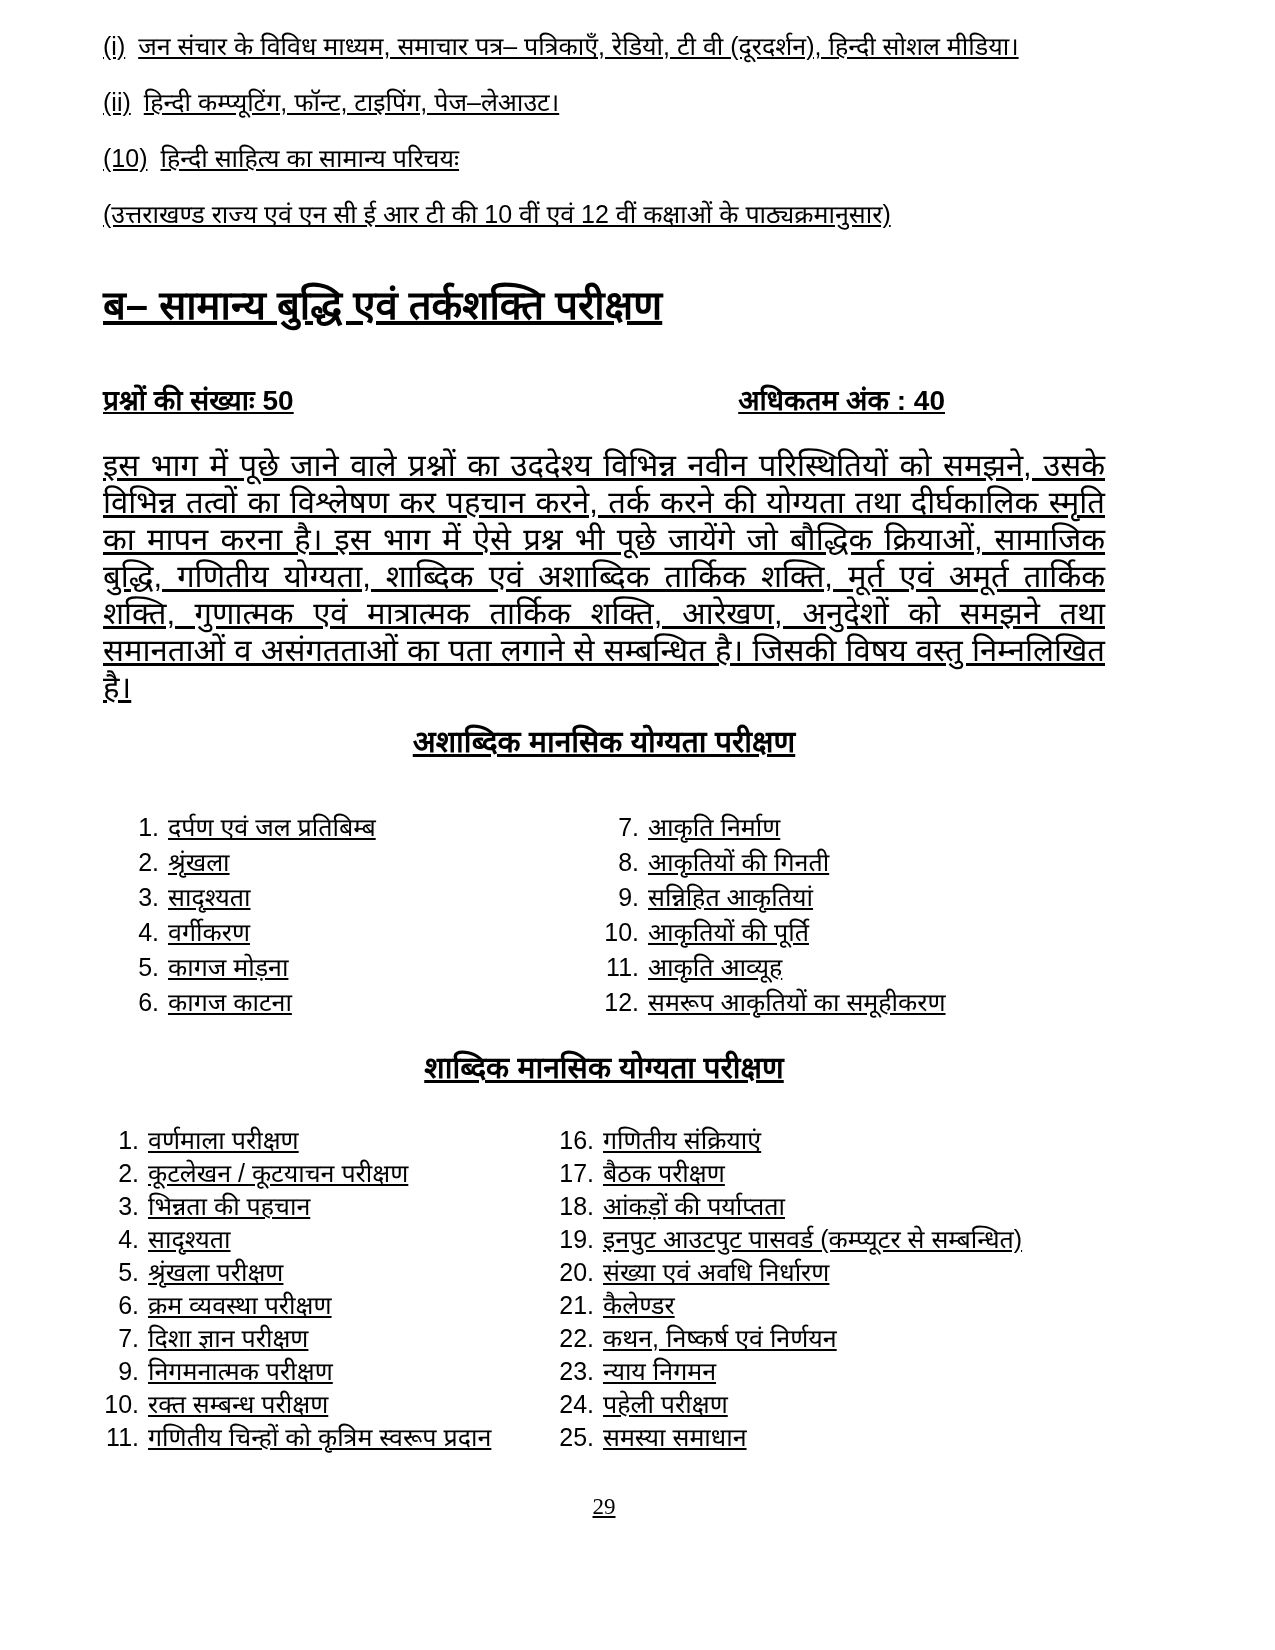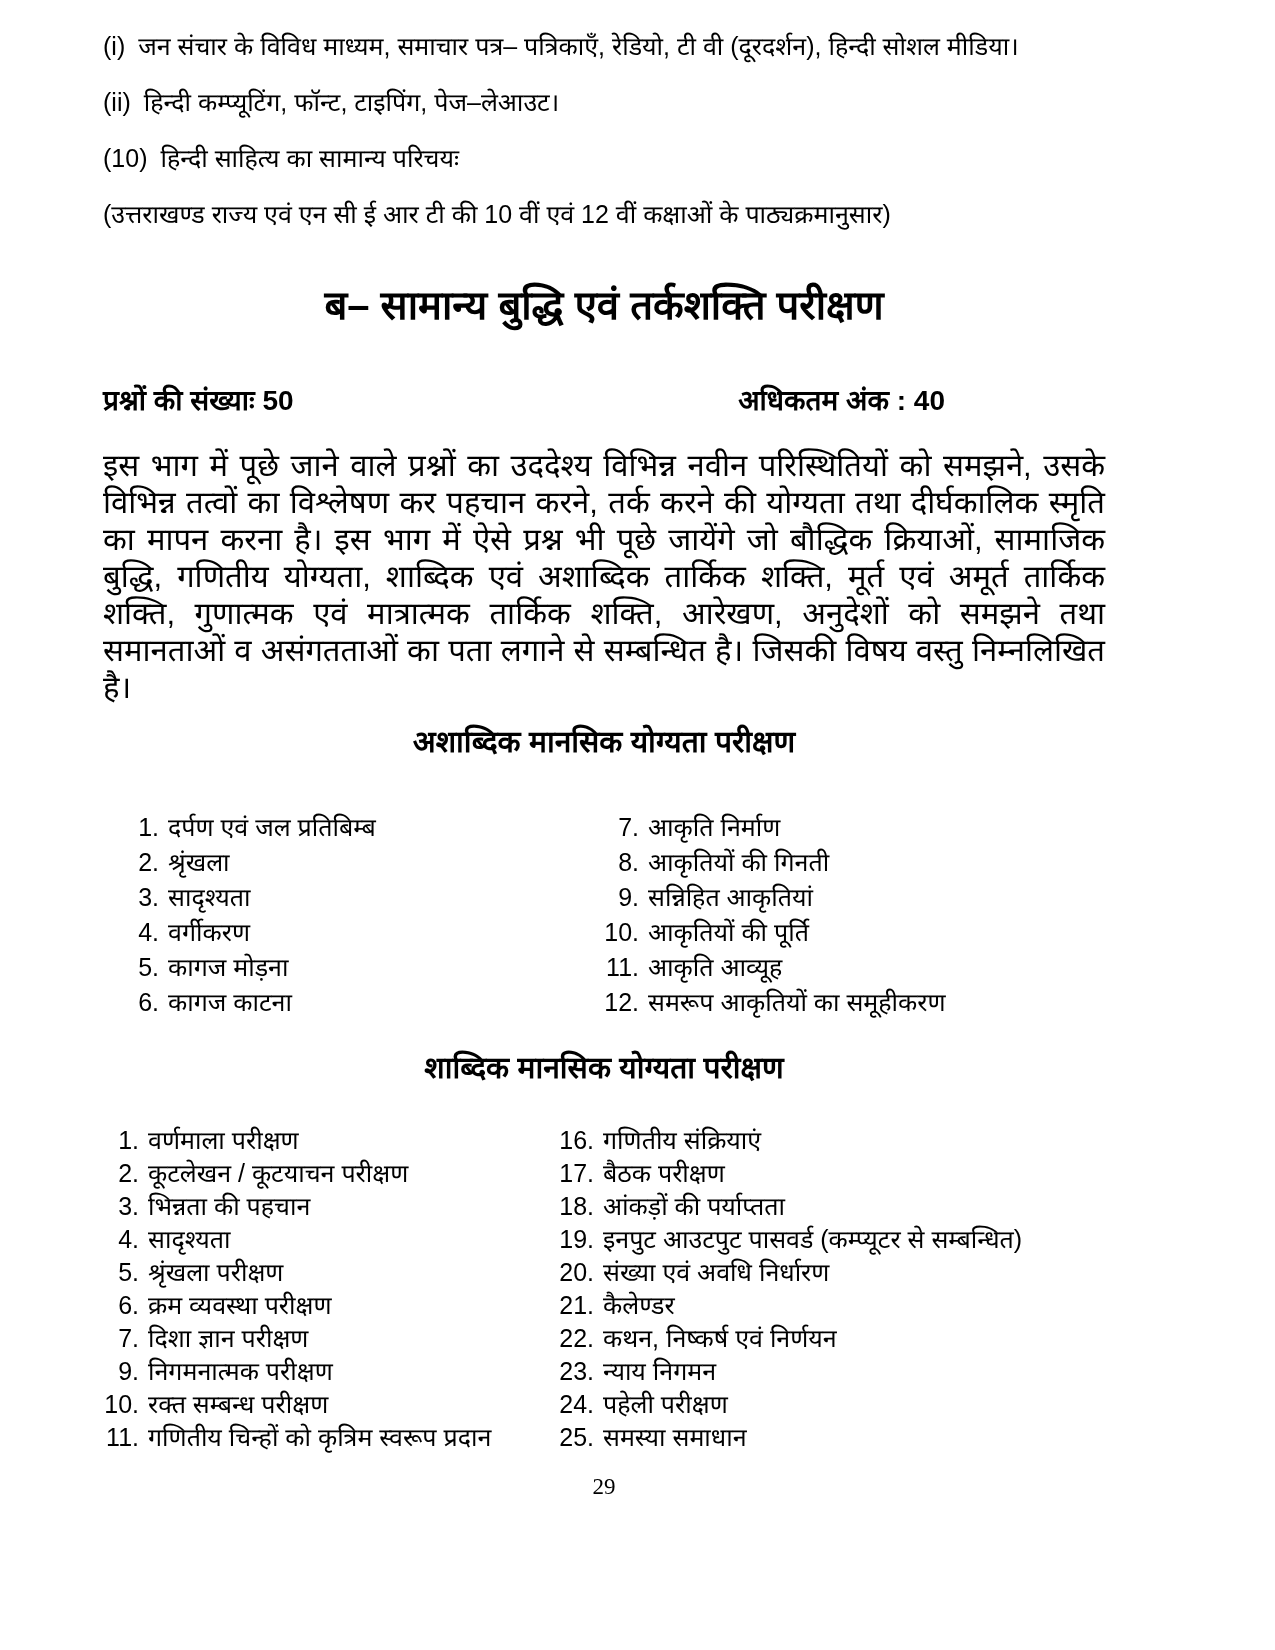--- a/index.html
+++ b/index.html
@@ -3,29 +3,29 @@
 <meta charset="utf-8">
 <style>
   html,body { margin:0; padding:0; background:#ffffff; }
   body {
     width:1275px; height:1650px;
     color:#000;
     font-family:"Liberation Sans","DejaVu Sans",sans-serif;
     position:relative;
     overflow:hidden;
   }
-  .page { box-sizing:border-box; width:1275px; height:1650px; padding:24px 170px 0 103px; position:relative; }
+  .page { box-sizing:border-box; width:1275px; height:1650px; padding:24px 170px 0 103px; position:relative;text-decoration:underline; }
 
   
   .top-item { font-size:25px; line-height:45px; margin-bottom:11px; padding-left:38px; text-indent:-38px; }
   .top-item .marker { margin-right:13px; }
   .syllabus-note { font-size:25px; line-height:45px; margin-top:10px; }
 
   
-  .section-title { font-size:40px; font-weight:bold; text-align:center; margin-top:44px; line-height:48px; }
+  .section-title { font-size:40px; font-weight:bold; margin-top:44px; line-height:48px; }
 
   
   .qline { display:flex; margin-top:54px; font-size:28px; font-weight:bold; line-height:36px; }
   .qline .marks { margin-left:auto; margin-right:160px; }
 
   
   .intro { font-size:31px; line-height:37px; text-align:justify; margin-top:28px; }
 
   
   .subhead { font-size:30px; font-weight:bold; text-align:center; line-height:40px; }
@@ -35,21 +35,21 @@
   
   .two-col { display:grid; }
   .two-col.nonverbal { grid-template-columns:480px 1fr; margin-top:48px; padding-left:20px; }
   .two-col.verbal    { grid-template-columns:455px 1fr; margin-top:36px; }
   .li { font-size:25px; }
   .nonverbal .li { line-height:35px; }
   .verbal .li { line-height:33px; }
   .li .num { display:inline-block; width:36px; text-align:right; margin-right:9px; }
 
   
-  .page-number { text-align:center; margin-top:20px; font-size:23px; font-family:"Liberation Serif","DejaVu Serif",serif; }
+  .page-number { text-align:center; margin-top:40px; font-size:23px; font-family:"Liberation Serif","DejaVu Serif",serif; }
 </style>
 </head>
 <body>
 
 <div class="page">
 
   <div>
 
       <div class="top-item"><span class="marker">(i)</span><span>जन संचार के विविध माध्यम, समाचार पत्र– पत्रिकाएँ, रेडियो, टी वी (दूरदर्शन), हिन्दी सोशल मीडिया।</span></div>
 

